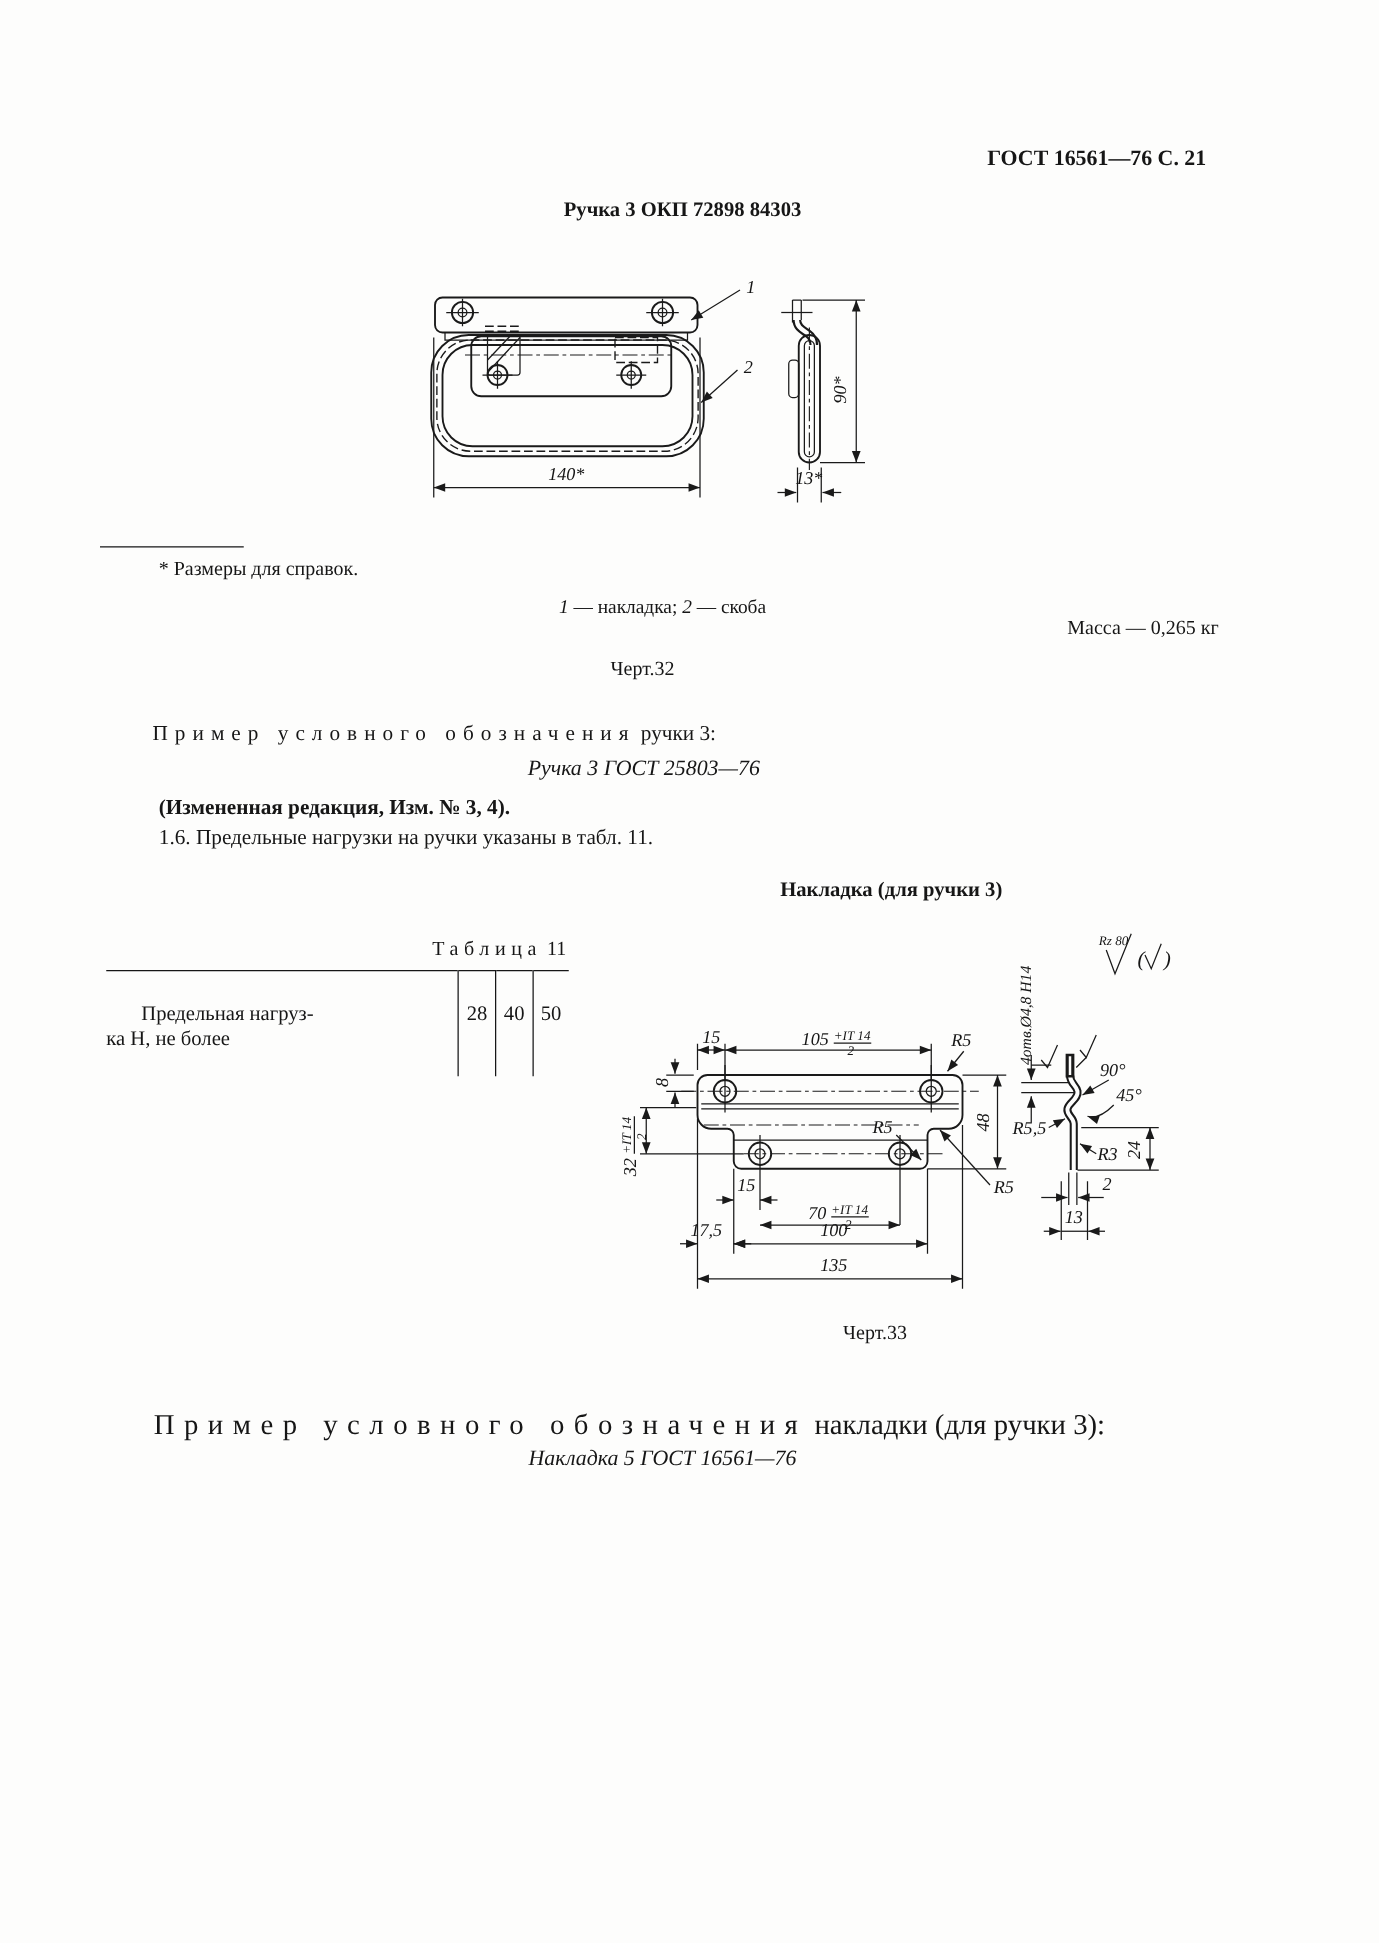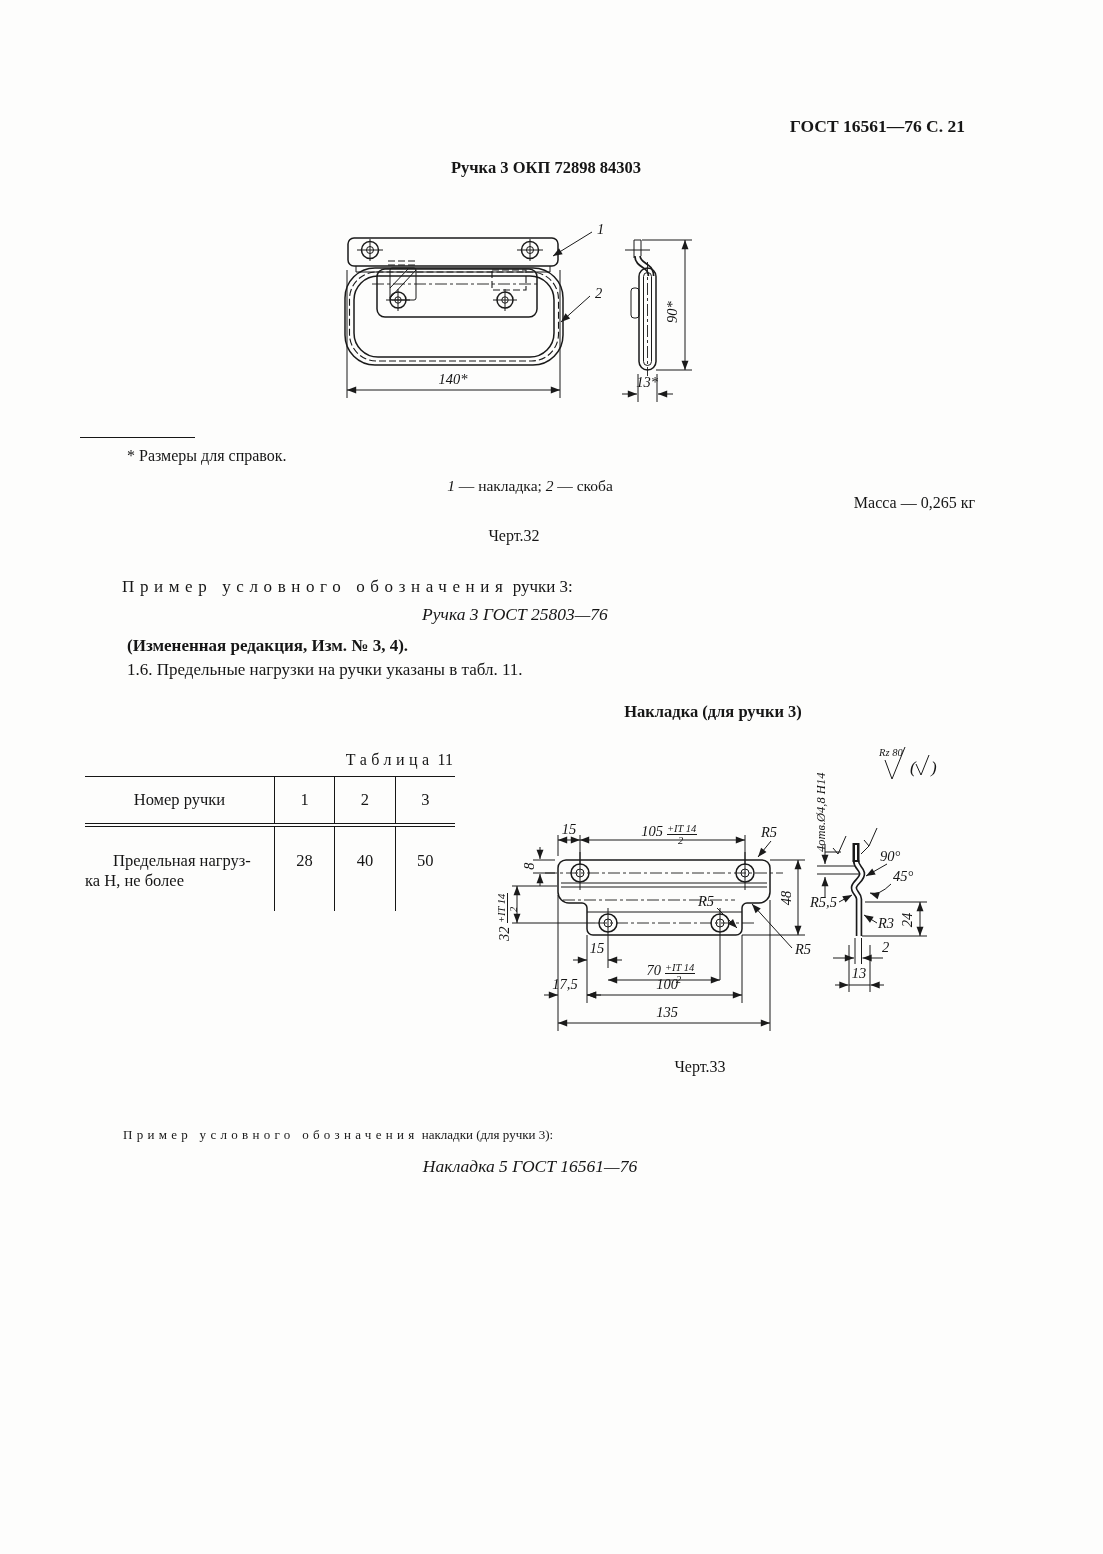--- a/index.html
+++ b/index.html
@@ -141,26 +141,20 @@
 
 <div class="abs b ctr" style="left:513px;top:702px;width:400px;font-size:16.5px;">Накладка (для ручки 3)</div>
 
 <div class="abs" style="left:85px;top:751px;width:368px;text-align:right;font-size:16px;">
   <span class="sp2">Таблица</span>
   <span>11</span>
 </div>
 
 <table class="gtable">
   <tbody>
-      <tr class="hdr">
-    <td style="width:190px;">Номер ручки</td>
-    <td style="width:60px;">1</td>
-    <td style="width:60px;">2</td>
-    <td style="width:60px;">3</td>
-  </tr>
   <tr class="data">
     <td>
       <span class="l1">Предельная нагруз-</span>
       <span class="l2">ка Н, не более</span>
     </td>
     <td>28</td>
     <td>40</td>
     <td>50</td>
   </tr>
 </tbody>
@@ -309,17 +303,17 @@
     <text class="sm" x="384" y="16">Rz 80</text>
     <path class="t" d="M390,20 L397,39 L410,7"></path>
     <text x="415" y="33" style="font-size:17px;">(</text>
     <path class="t" d="M421,24 L426,35 L434,15"></path>
     <text x="436" y="33" style="font-size:17px;">)</text>
   </g>
 </svg>
 
 <div class="abs ctr" style="left:500px;top:1058px;width:400px;font-size:16px;">Черт.33</div>
 
-<div class="abs" style="left:123px;top:1127px;font-size:13px;">
+<div class="abs" style="left:123px;top:1127px;font-size:23px;">
   <span class="sp">Пример условного обозначения</span>
   <span>накладки (для ручки 3):</span>
 </div>
 <div class="abs it ctr" style="left:330px;top:1156px;width:400px;font-size:17.5px;">Накладка 5 ГОСТ 16561—76</div>
 
 </body></html>

